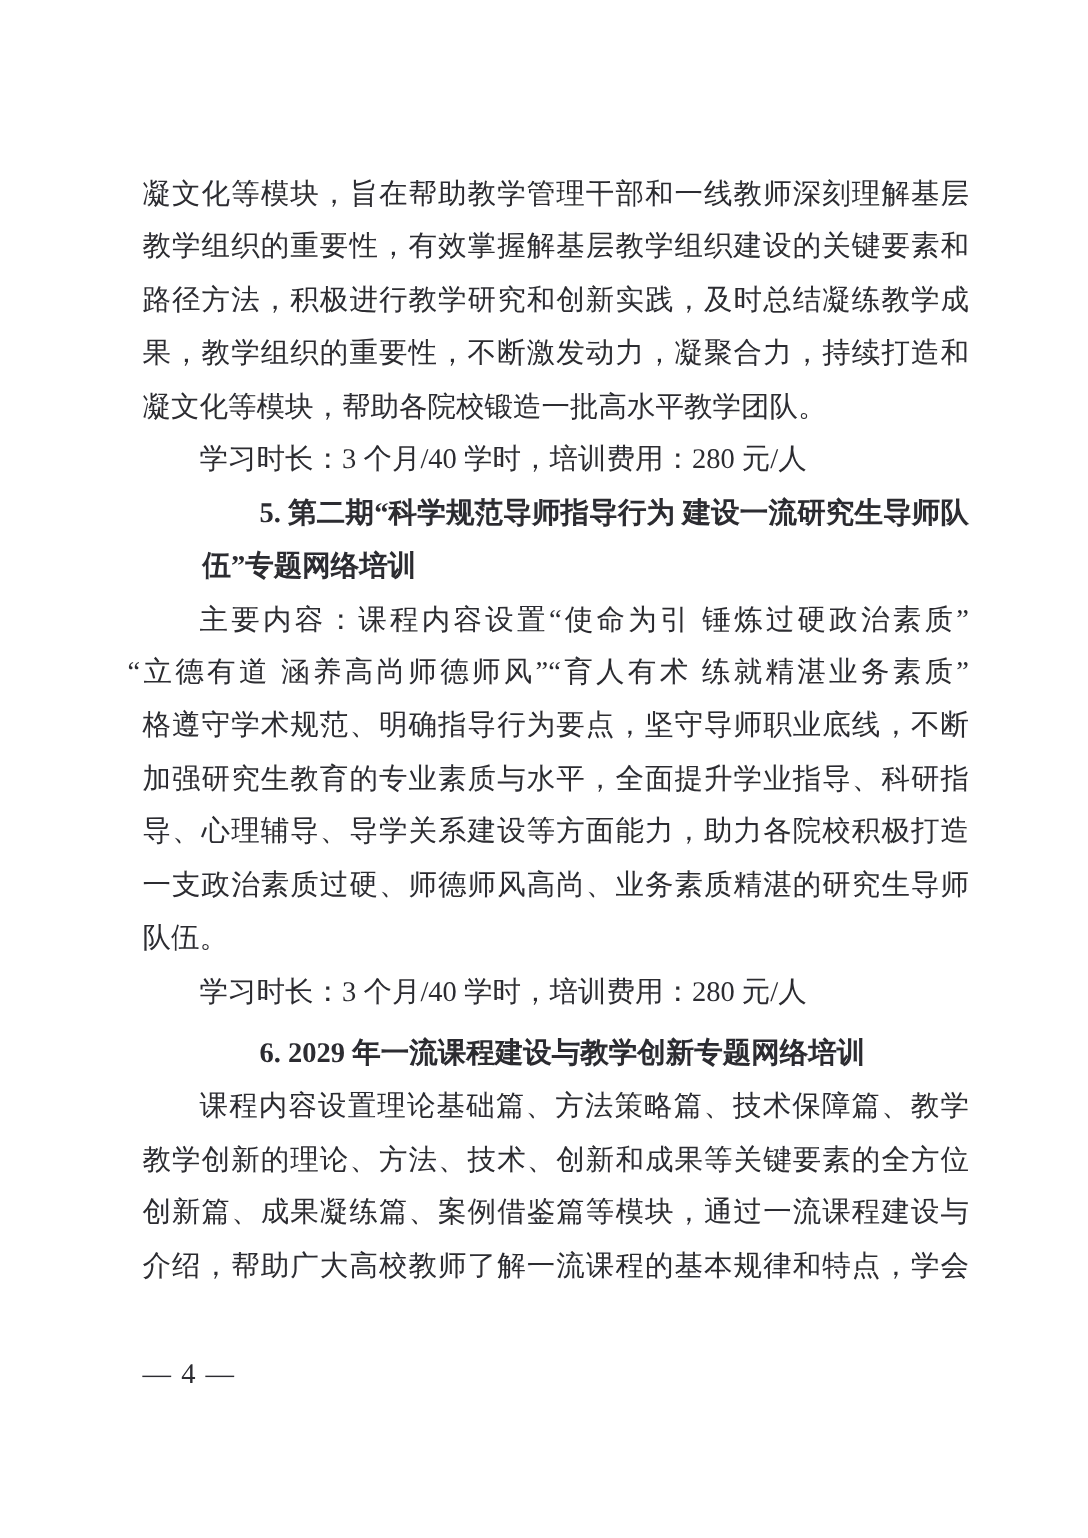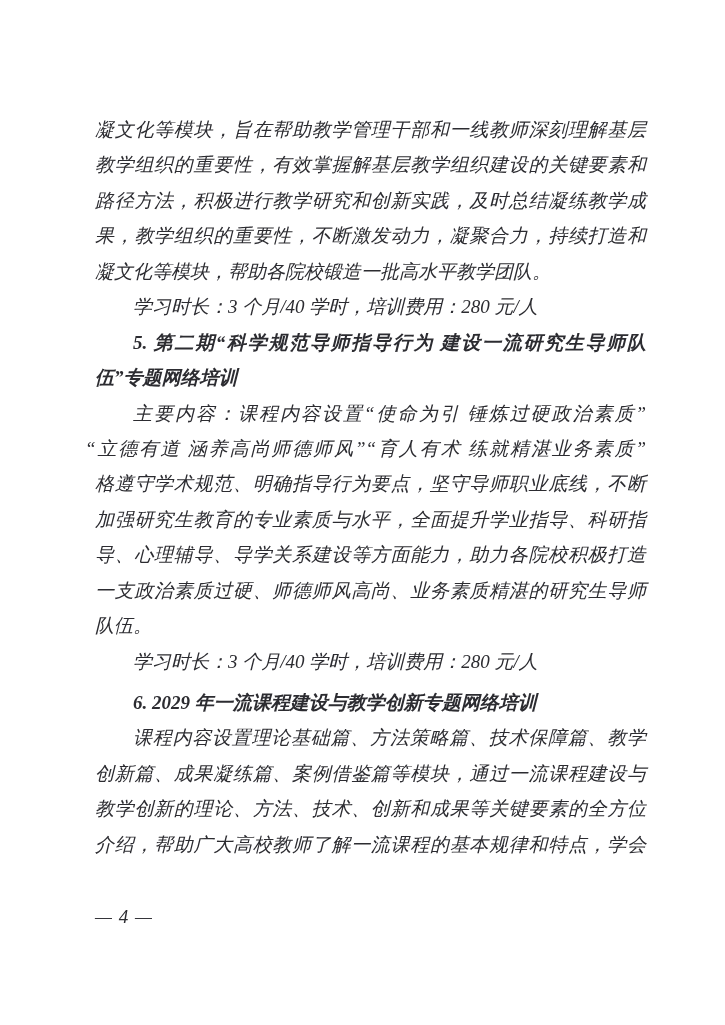--- a/index.html
+++ b/index.html
@@ -7,38 +7,37 @@
     padding: 0;
     background: #ffffff;
   }
   .page {
     position: relative;
     width: 694px;
     height: 1025px;
     background: #ffffff;
     overflow: hidden;
     font-family: "Liberation Serif", "DejaVu Serif", serif;
-    font-style: italic;
   }
   .content {
     position: absolute;
     left: 95px;
     top: 112px;
     width: 551px;
   }
   .line {
     height: 35.45px;
     line-height: 35.45px;
     font-size: 19px;
     color: #2c2c31;
     white-space: pre-wrap;
     overflow: visible;
   }
   .indent { text-indent: 38px; }
-  .bold { font-weight: bold; }
+  .bold { font-weight: bold; margin-left: 40px; }
   .justify {
     text-align: justify;
     text-align-last: justify;
     text-justify: inter-character;
   }
   .hang { text-indent: -10px; }
   .gap-before { margin-top: 6px; }
   .footer {
     position: absolute;
     left: 95px;
@@ -65,18 +64,18 @@
     <div class="line indent justify">主要内容：课程内容设置“使命为引 锤炼过硬政治素质”</div>
     <div class="line justify hang">“立德有道 涵养高尚师德师风”“育人有术 练就精湛业务素质”</div>
     <div class="line justify">格遵守学术规范、明确指导行为要点，坚守导师职业底线，不断</div>
     <div class="line justify">加强研究生教育的专业素质与水平，全面提升学业指导、科研指</div>
     <div class="line justify">导、心理辅导、导学关系建设等方面能力，助力各院校积极打造</div>
     <div class="line justify">一支政治素质过硬、师德师风高尚、业务素质精湛的研究生导师</div>
     <div class="line">队伍。</div>
     <div class="line indent">学习时长：3 个月/40 学时，培训费用：280 元/人</div>
     <div class="line indent bold gap-before">6. 2029 年一流课程建设与教学创新专题网络培训</div>
     <div class="line indent justify">课程内容设置理论基础篇、方法策略篇、技术保障篇、教学</div>
+    <div class="line justify">教学创新的理论、方法、技术、创新和成果等关键要素的全方位</div>
     <div class="line justify">创新篇、成果凝练篇、案例借鉴篇等模块，通过一流课程建设与</div>
-    <div class="line justify">教学创新的理论、方法、技术、创新和成果等关键要素的全方位</div>
     <div class="line justify">介绍，帮助广大高校教师了解一流课程的基本规律和特点，学会</div>
   </div>
   <div class="footer">— 4 —</div>
 </div>
 
 </body></html>

